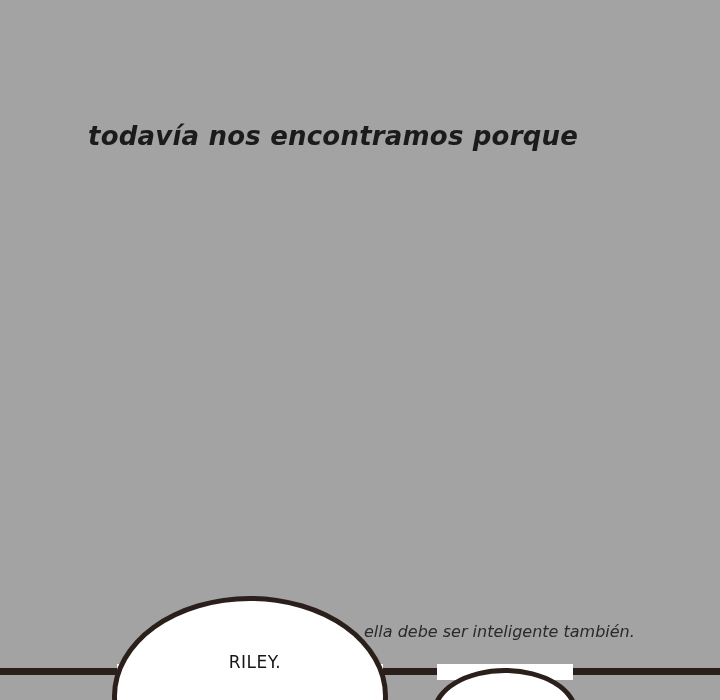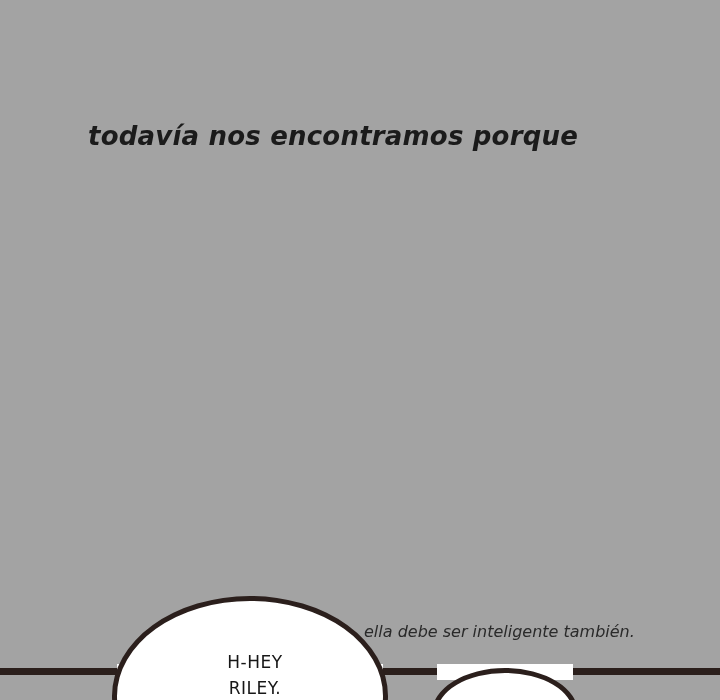--- a/index.html
+++ b/index.html
@@ -132,20 +132,19 @@
 
   <div class="ground-line"></div>
 
   <div class="side-note">ella debe ser inteligente también.</div>
 
   <div class="ground-mask-left"></div>
   <div class="ground-mask-small"></div>
 
   <div class="bubble-main">
     <div class="bubble-main-text">
-      <span>H-HEY</span>
       <span>RILEY.</span>
     </div>
   </div>
 
   <div class="bubble-small"></div>
 
 </div>
 
 </body></html>

